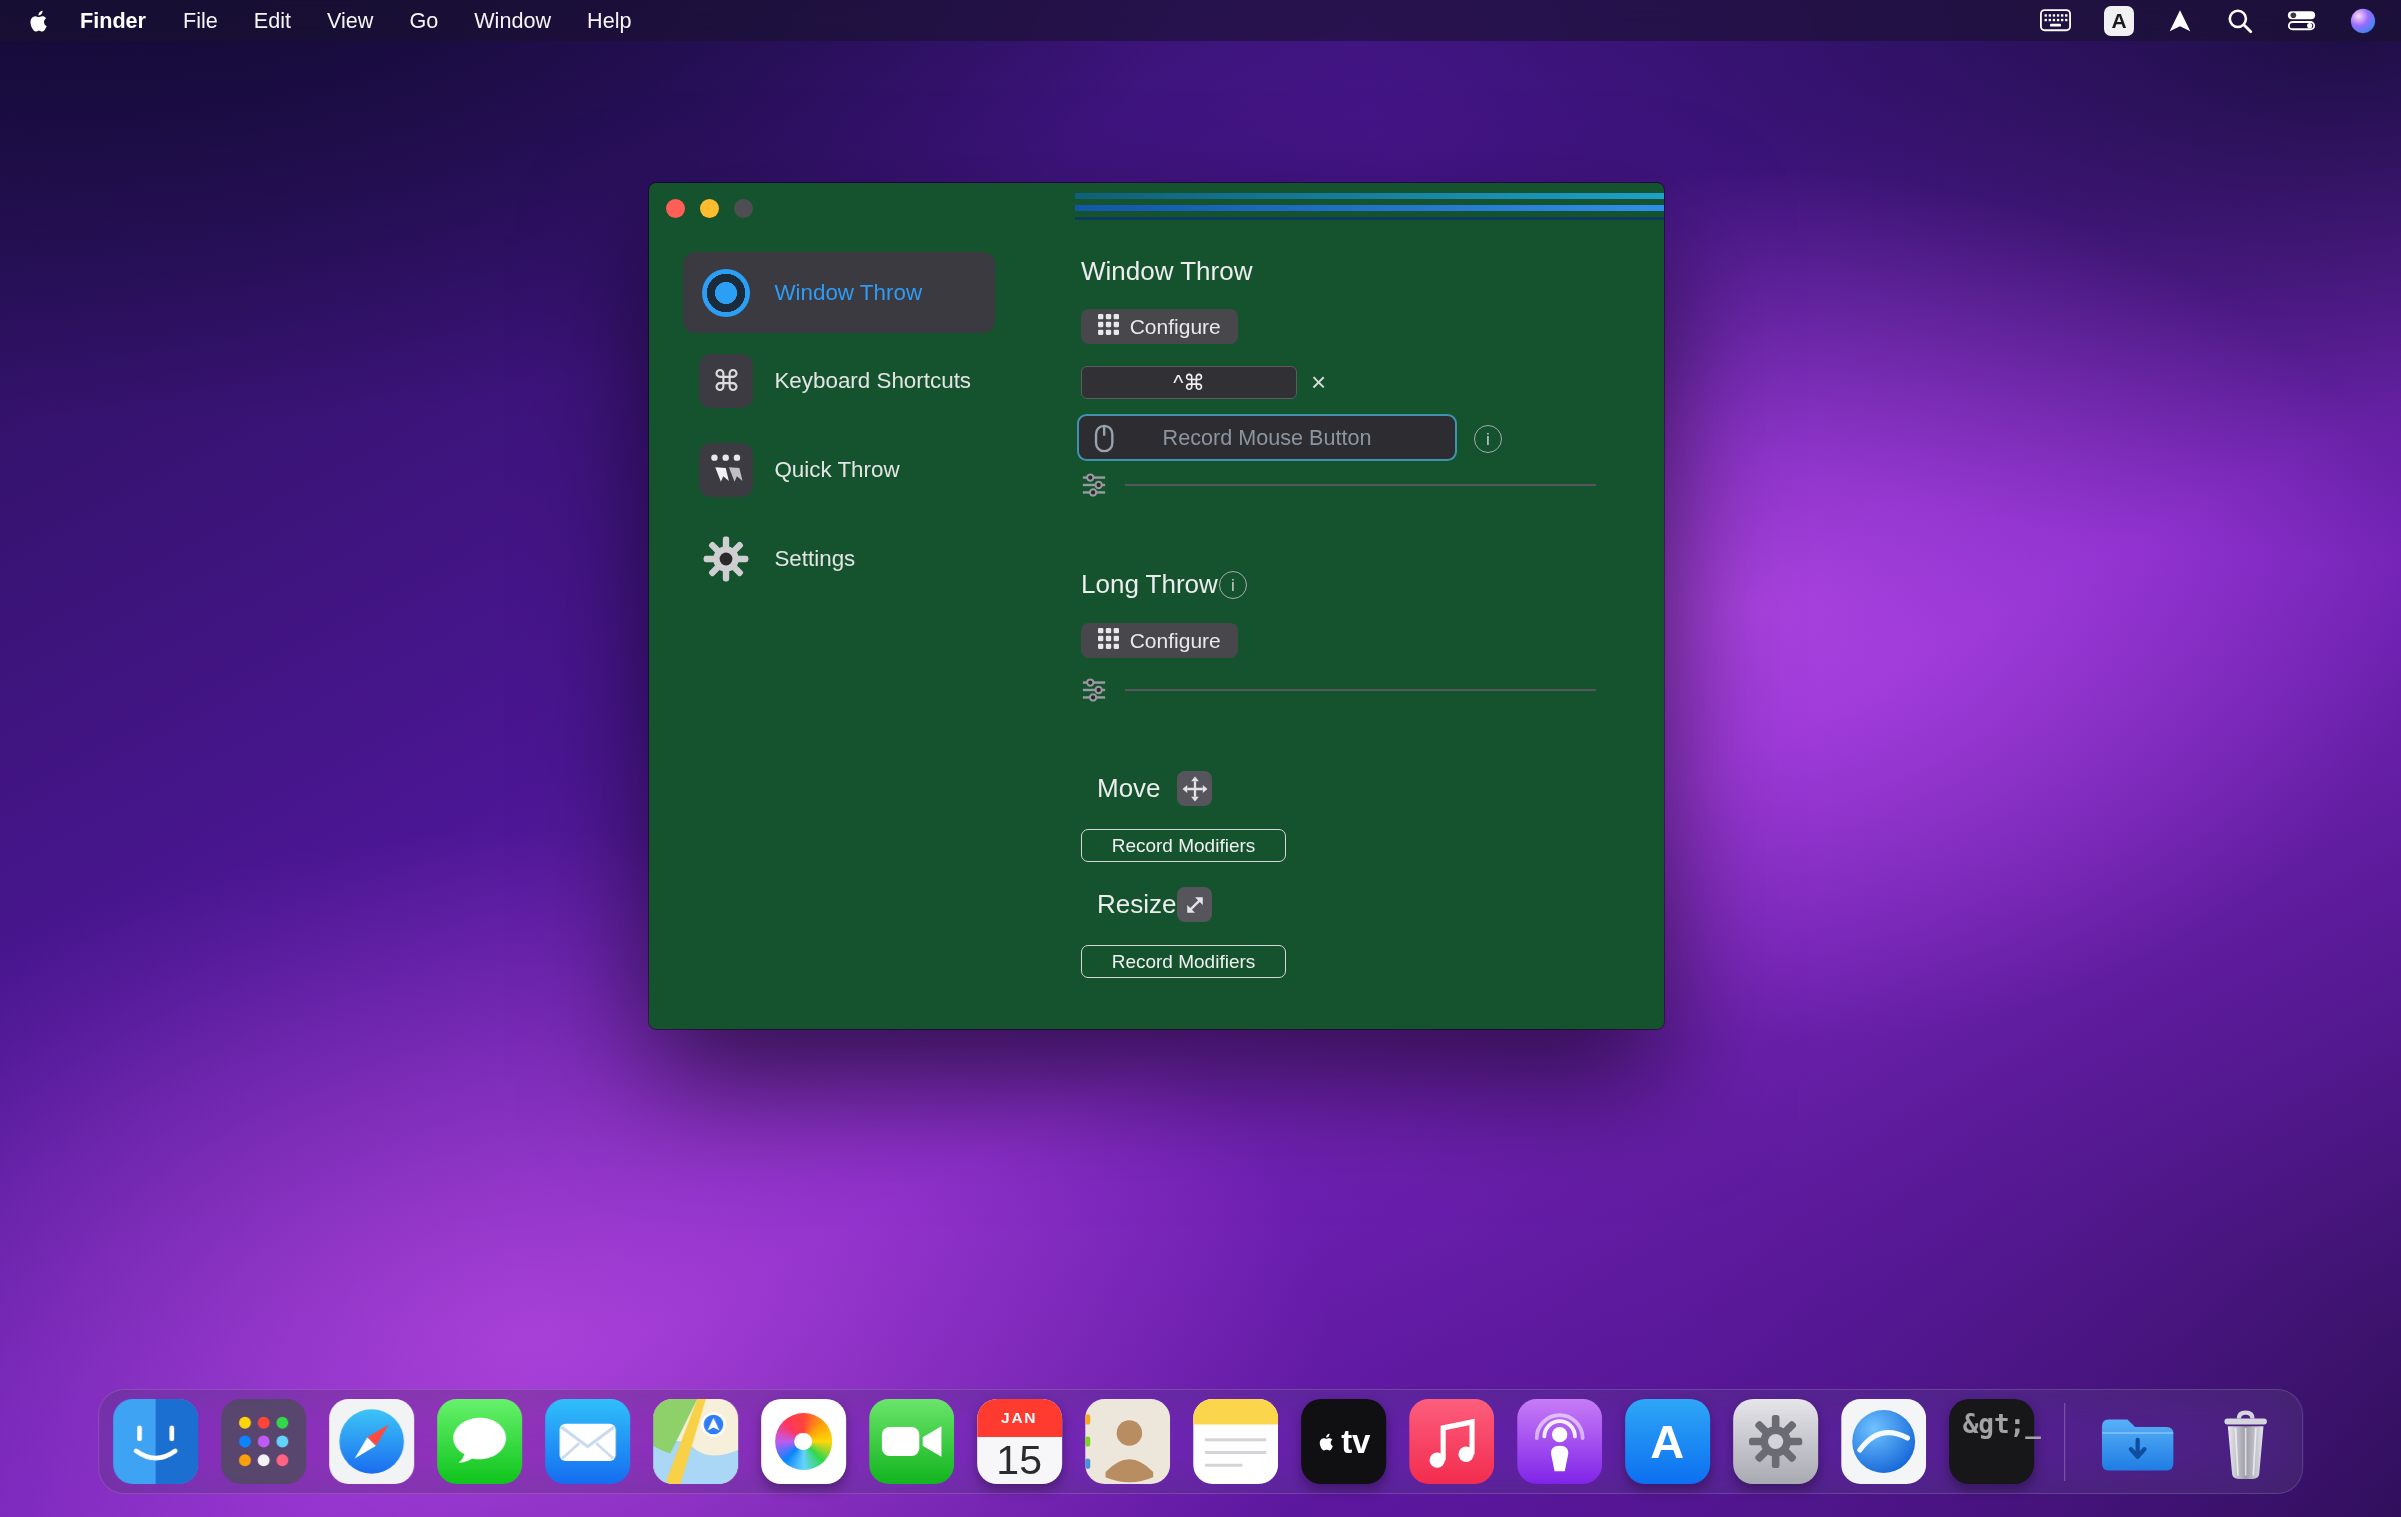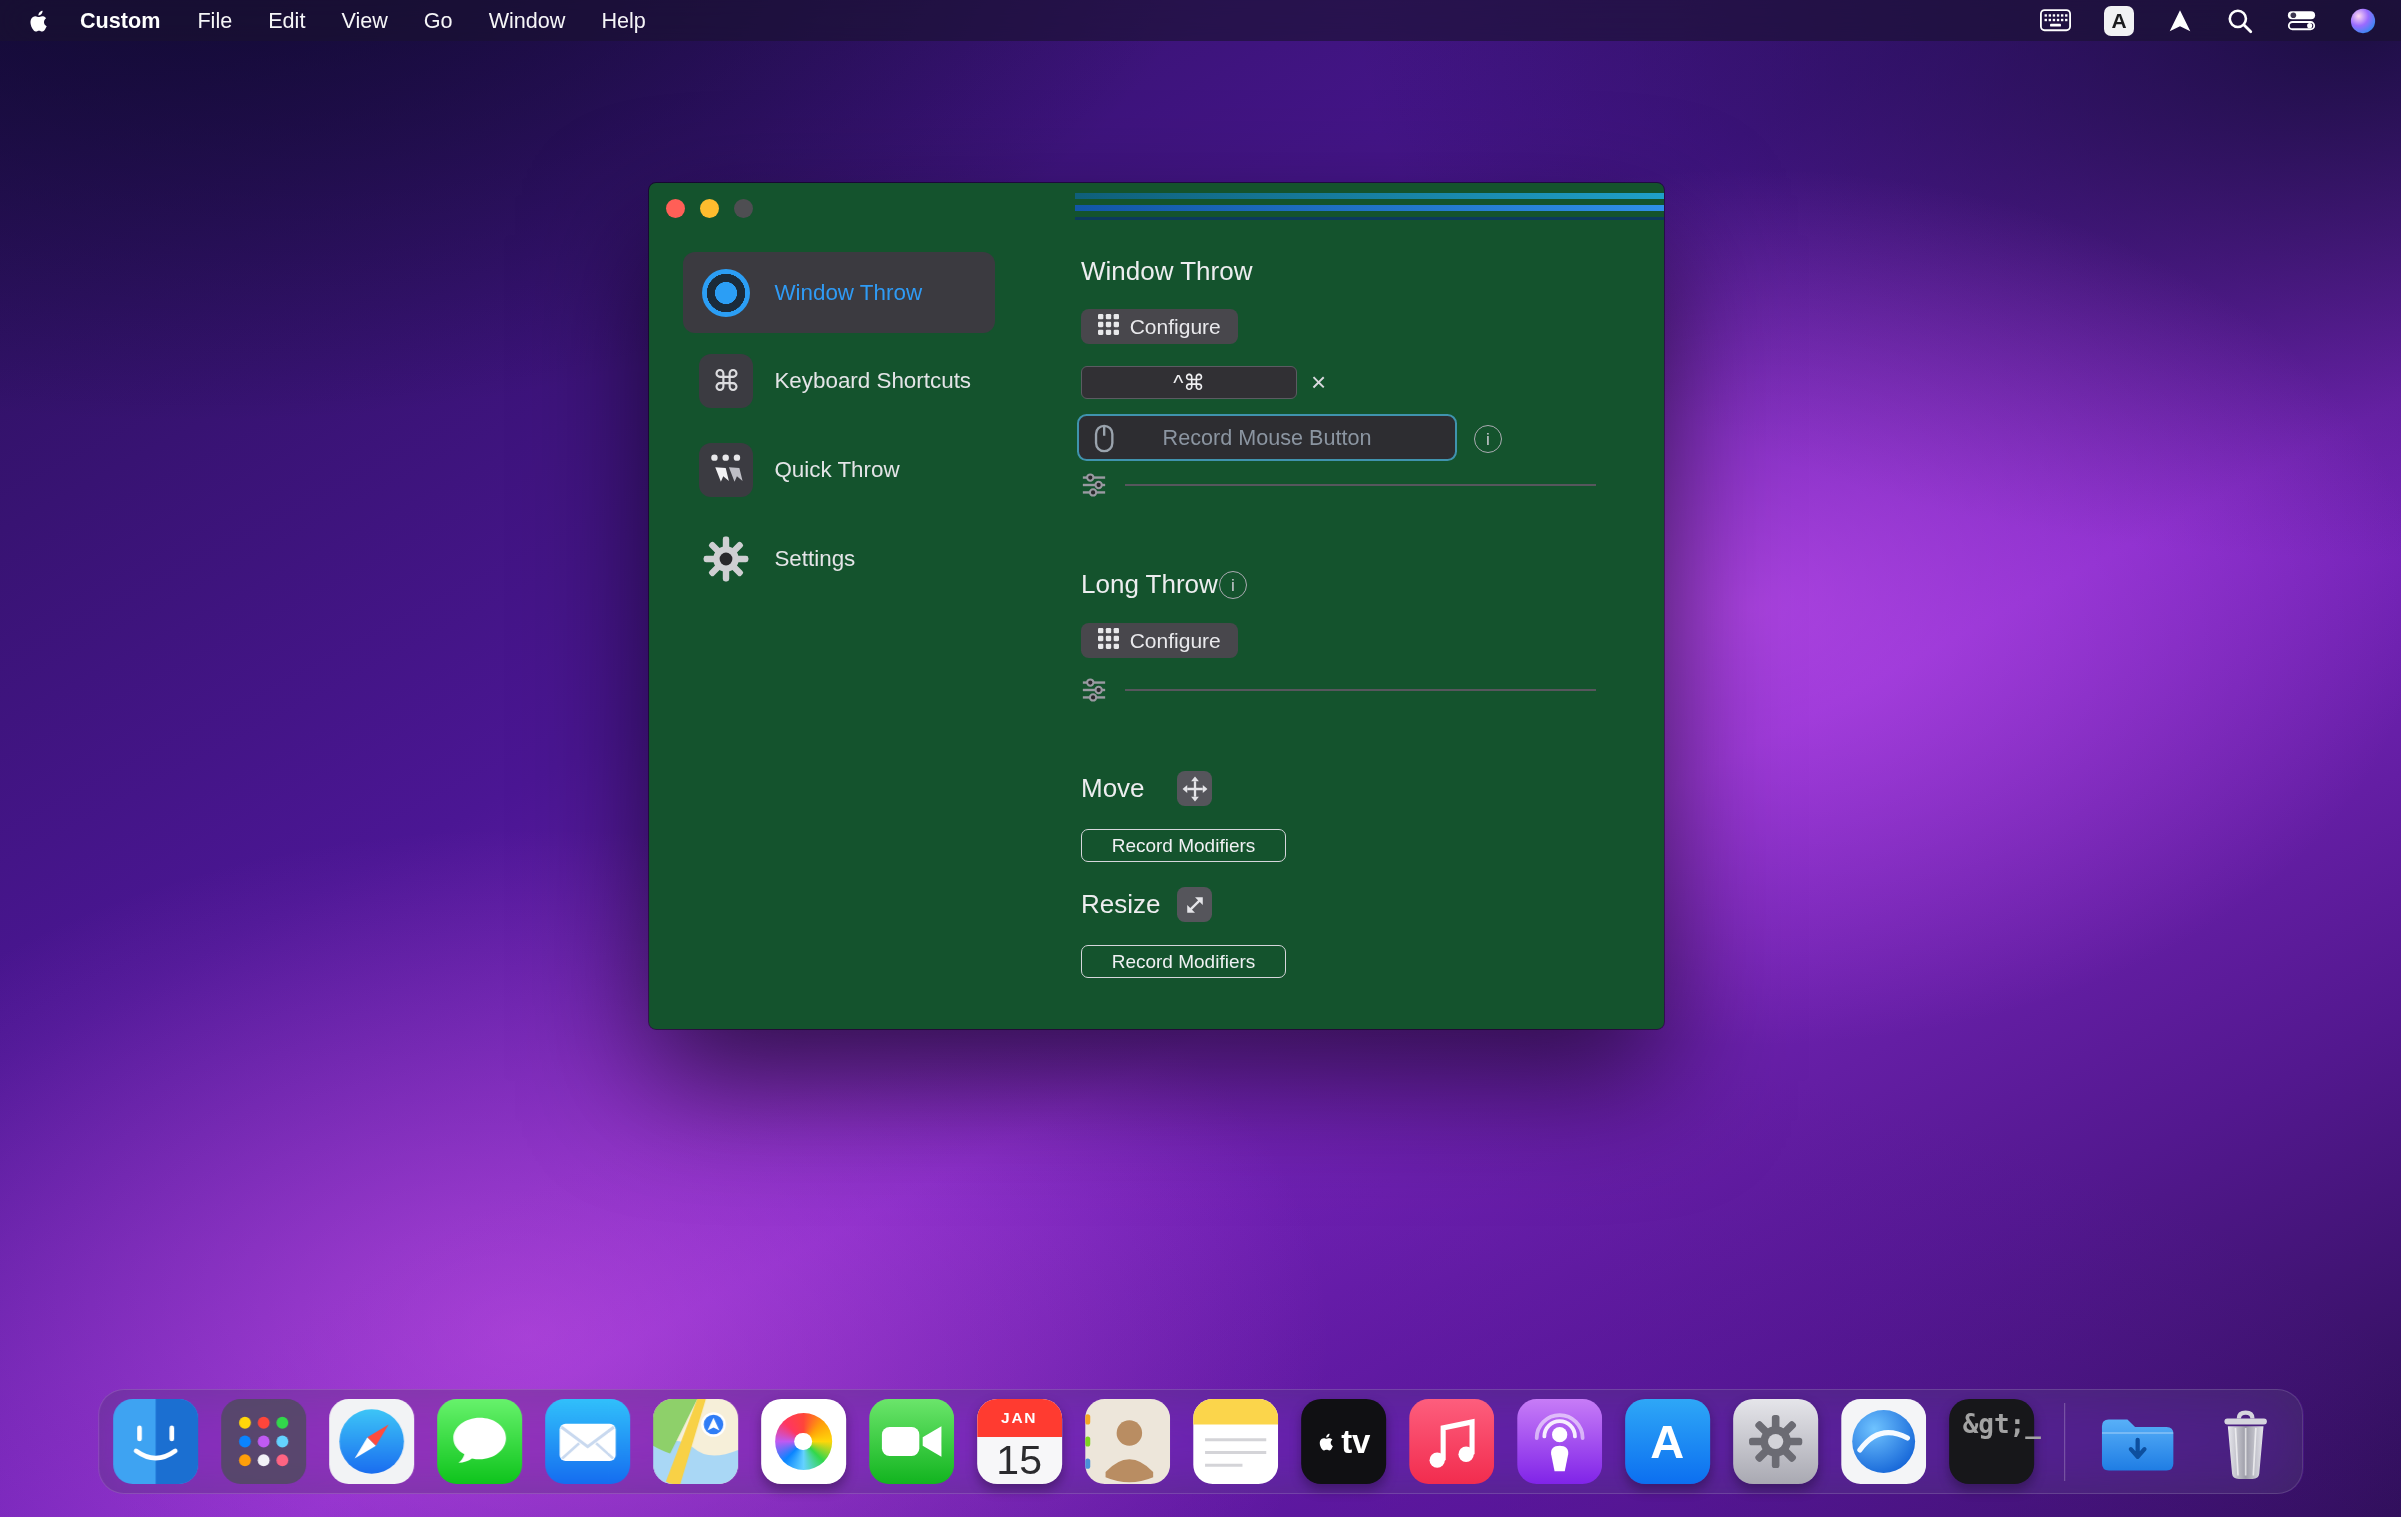--- a/index.html
+++ b/index.html
@@ -79,21 +79,21 @@
     border:none; color:#d9d9de; font-size:26px; line-height:33px; text-align:center; font-family:inherit; }
   .record-mouse { position:absolute; left:428px; top:231px; width:380px; height:47px;
     background:#2d2d31; border:2.6px solid #4093ae; border-radius:9.5px;
     display:flex; align-items:center; justify-content:center; }
   .record-mouse .mouse-ic { position:absolute; left:14px; top:7.8px; }
   .record-mouse .ph { font-size:21.6px; color:#8b95a1; }
   .info-badge { position:absolute; width:28px; height:28px; border:1.7px solid #ababb2; border-radius:50%;
     color:#c9c9cf; font-size:17.3px; display:flex; align-items:center; justify-content:center; }
   .sliders { position:absolute; width:26px; height:26px; }
   .hline { position:absolute; width:471px; height:1.7px; background:#57565d; }
-  .sub-label { position:absolute; left:432px; font-size:26px; font-weight:400; color:#ededef; line-height:31px;text-align:right; }
+  .sub-label { position:absolute; left:448px; font-size:26px; font-weight:400; color:#ededef; line-height:31px;text-align:right; }
   .mini-tile { position:absolute; width:35px; height:35px; background:#55555b; border-radius:7.8px;
     display:flex; align-items:center; justify-content:center; }
   .btn-record { position:absolute; left:432px; width:205px; height:33px; background:transparent;
     border:1.7px solid #d6d6db; border-radius:7px; color:#f0f0f3; font-size:19px; font-family:inherit; }
 
   
   .dock {
     position:absolute; left:50%; transform:translateX(-50%); bottom:23px; height:105px;
     background: rgba(72,64,96,.42);
     backdrop-filter: blur(31px) saturate(160%);
@@ -133,21 +133,21 @@
 
 <div class="desktop">
 
   <header class="menubar">
     <div class="mb-left">
       <span class="apple-logo">
         <svg viewBox="0 0 24 24" width="26" height="26">
             <path fill="#fff" d="M16.6 12.9c0-2.3 1.9-3.4 2-3.5-1.1-1.6-2.8-1.8-3.4-1.8-1.4-.2-2.8.8-3.5.8-.7 0-1.8-.8-3-.8-1.6 0-3 .9-3.8 2.4-1.6 2.8-.4 7 1.2 9.3.8 1.1 1.7 2.4 2.9 2.3 1.2 0 1.6-.7 3-.7s1.8.7 3 .7c1.3 0 2.1-1.1 2.8-2.3.9-1.3 1.3-2.6 1.3-2.6s-2.5-1-2.5-3.8zM14.3 5.6c.6-.8 1.1-1.9 1-3-.9 0-2.1.6-2.8 1.4-.6.7-1.2 1.8-1 2.9 1 .1 2.1-.5 2.8-1.3z"></path>
           </svg>
       </span>
-      <span class="mb-app">Custom</span>
+      <span class="mb-app">Finder</span>
       <span class="mb-item">File</span>
       <span class="mb-item">Edit</span>
       <span class="mb-item">View</span>
       <span class="mb-item">Go</span>
       <span class="mb-item">Window</span>
       <span class="mb-item">Help</span>
     </div>
     <div class="mb-right">
       <span class="status-icon">
         <svg viewBox="0 0 34 24" width="31" height="22.4">

